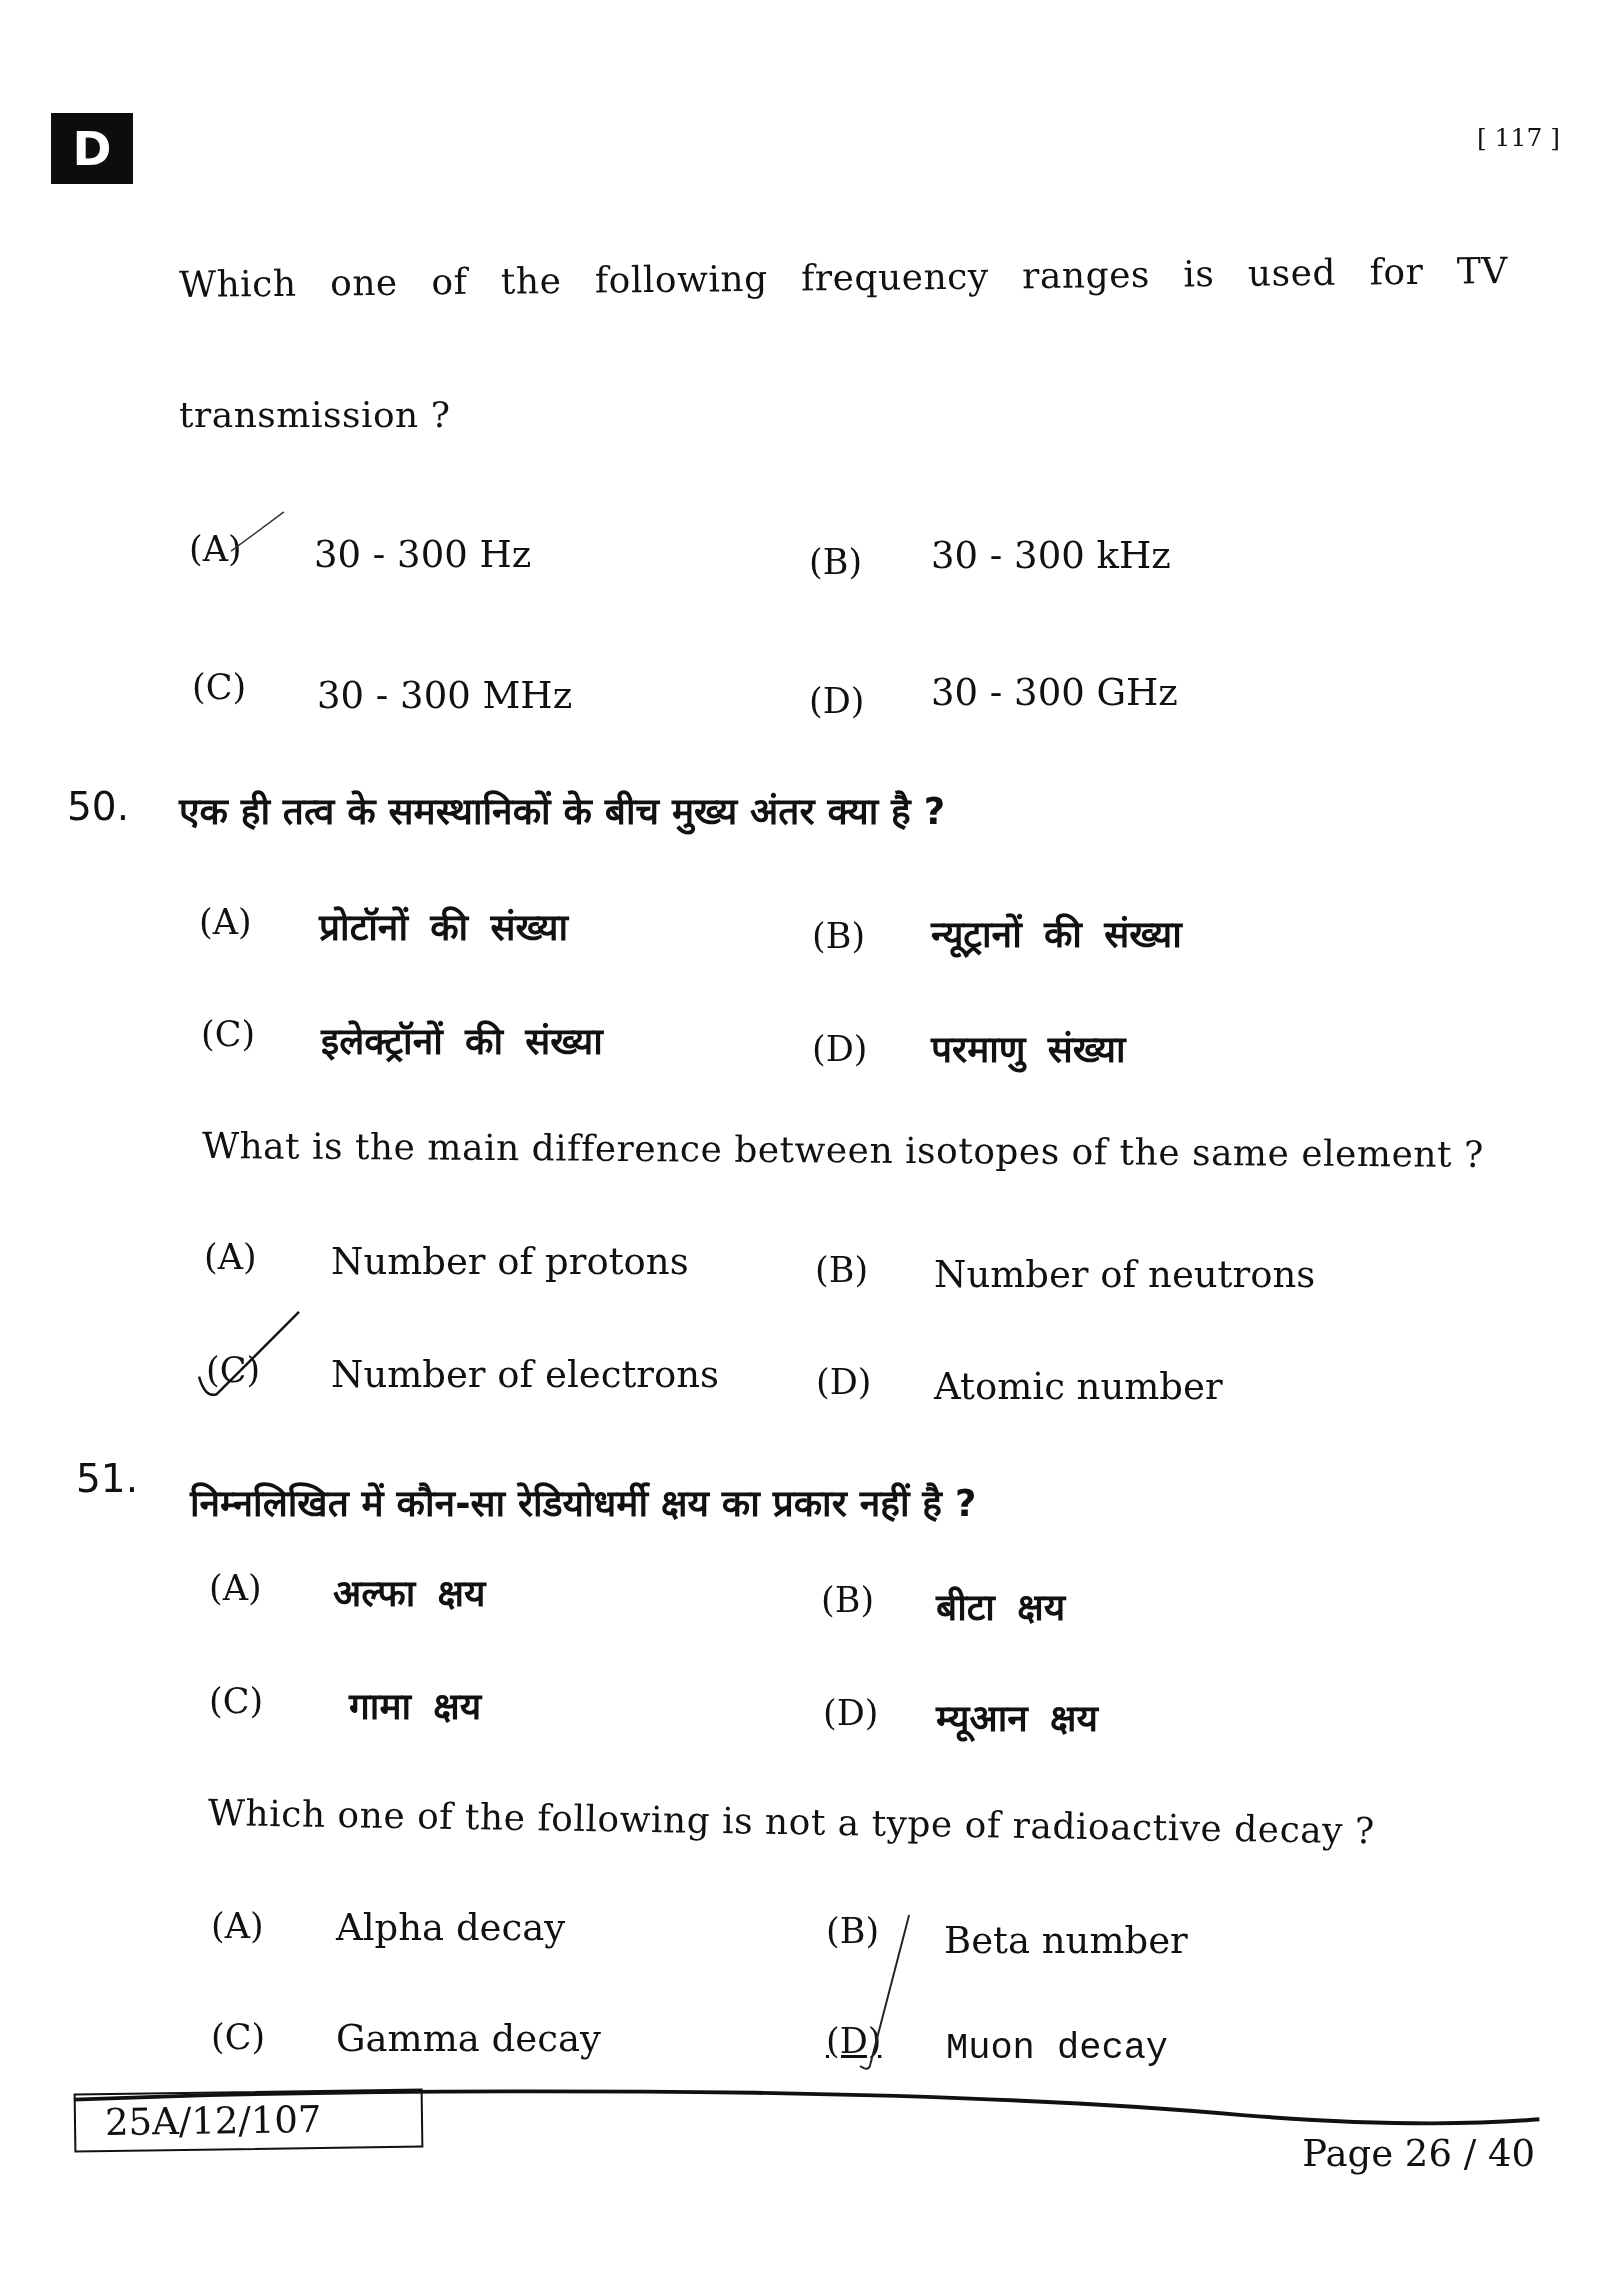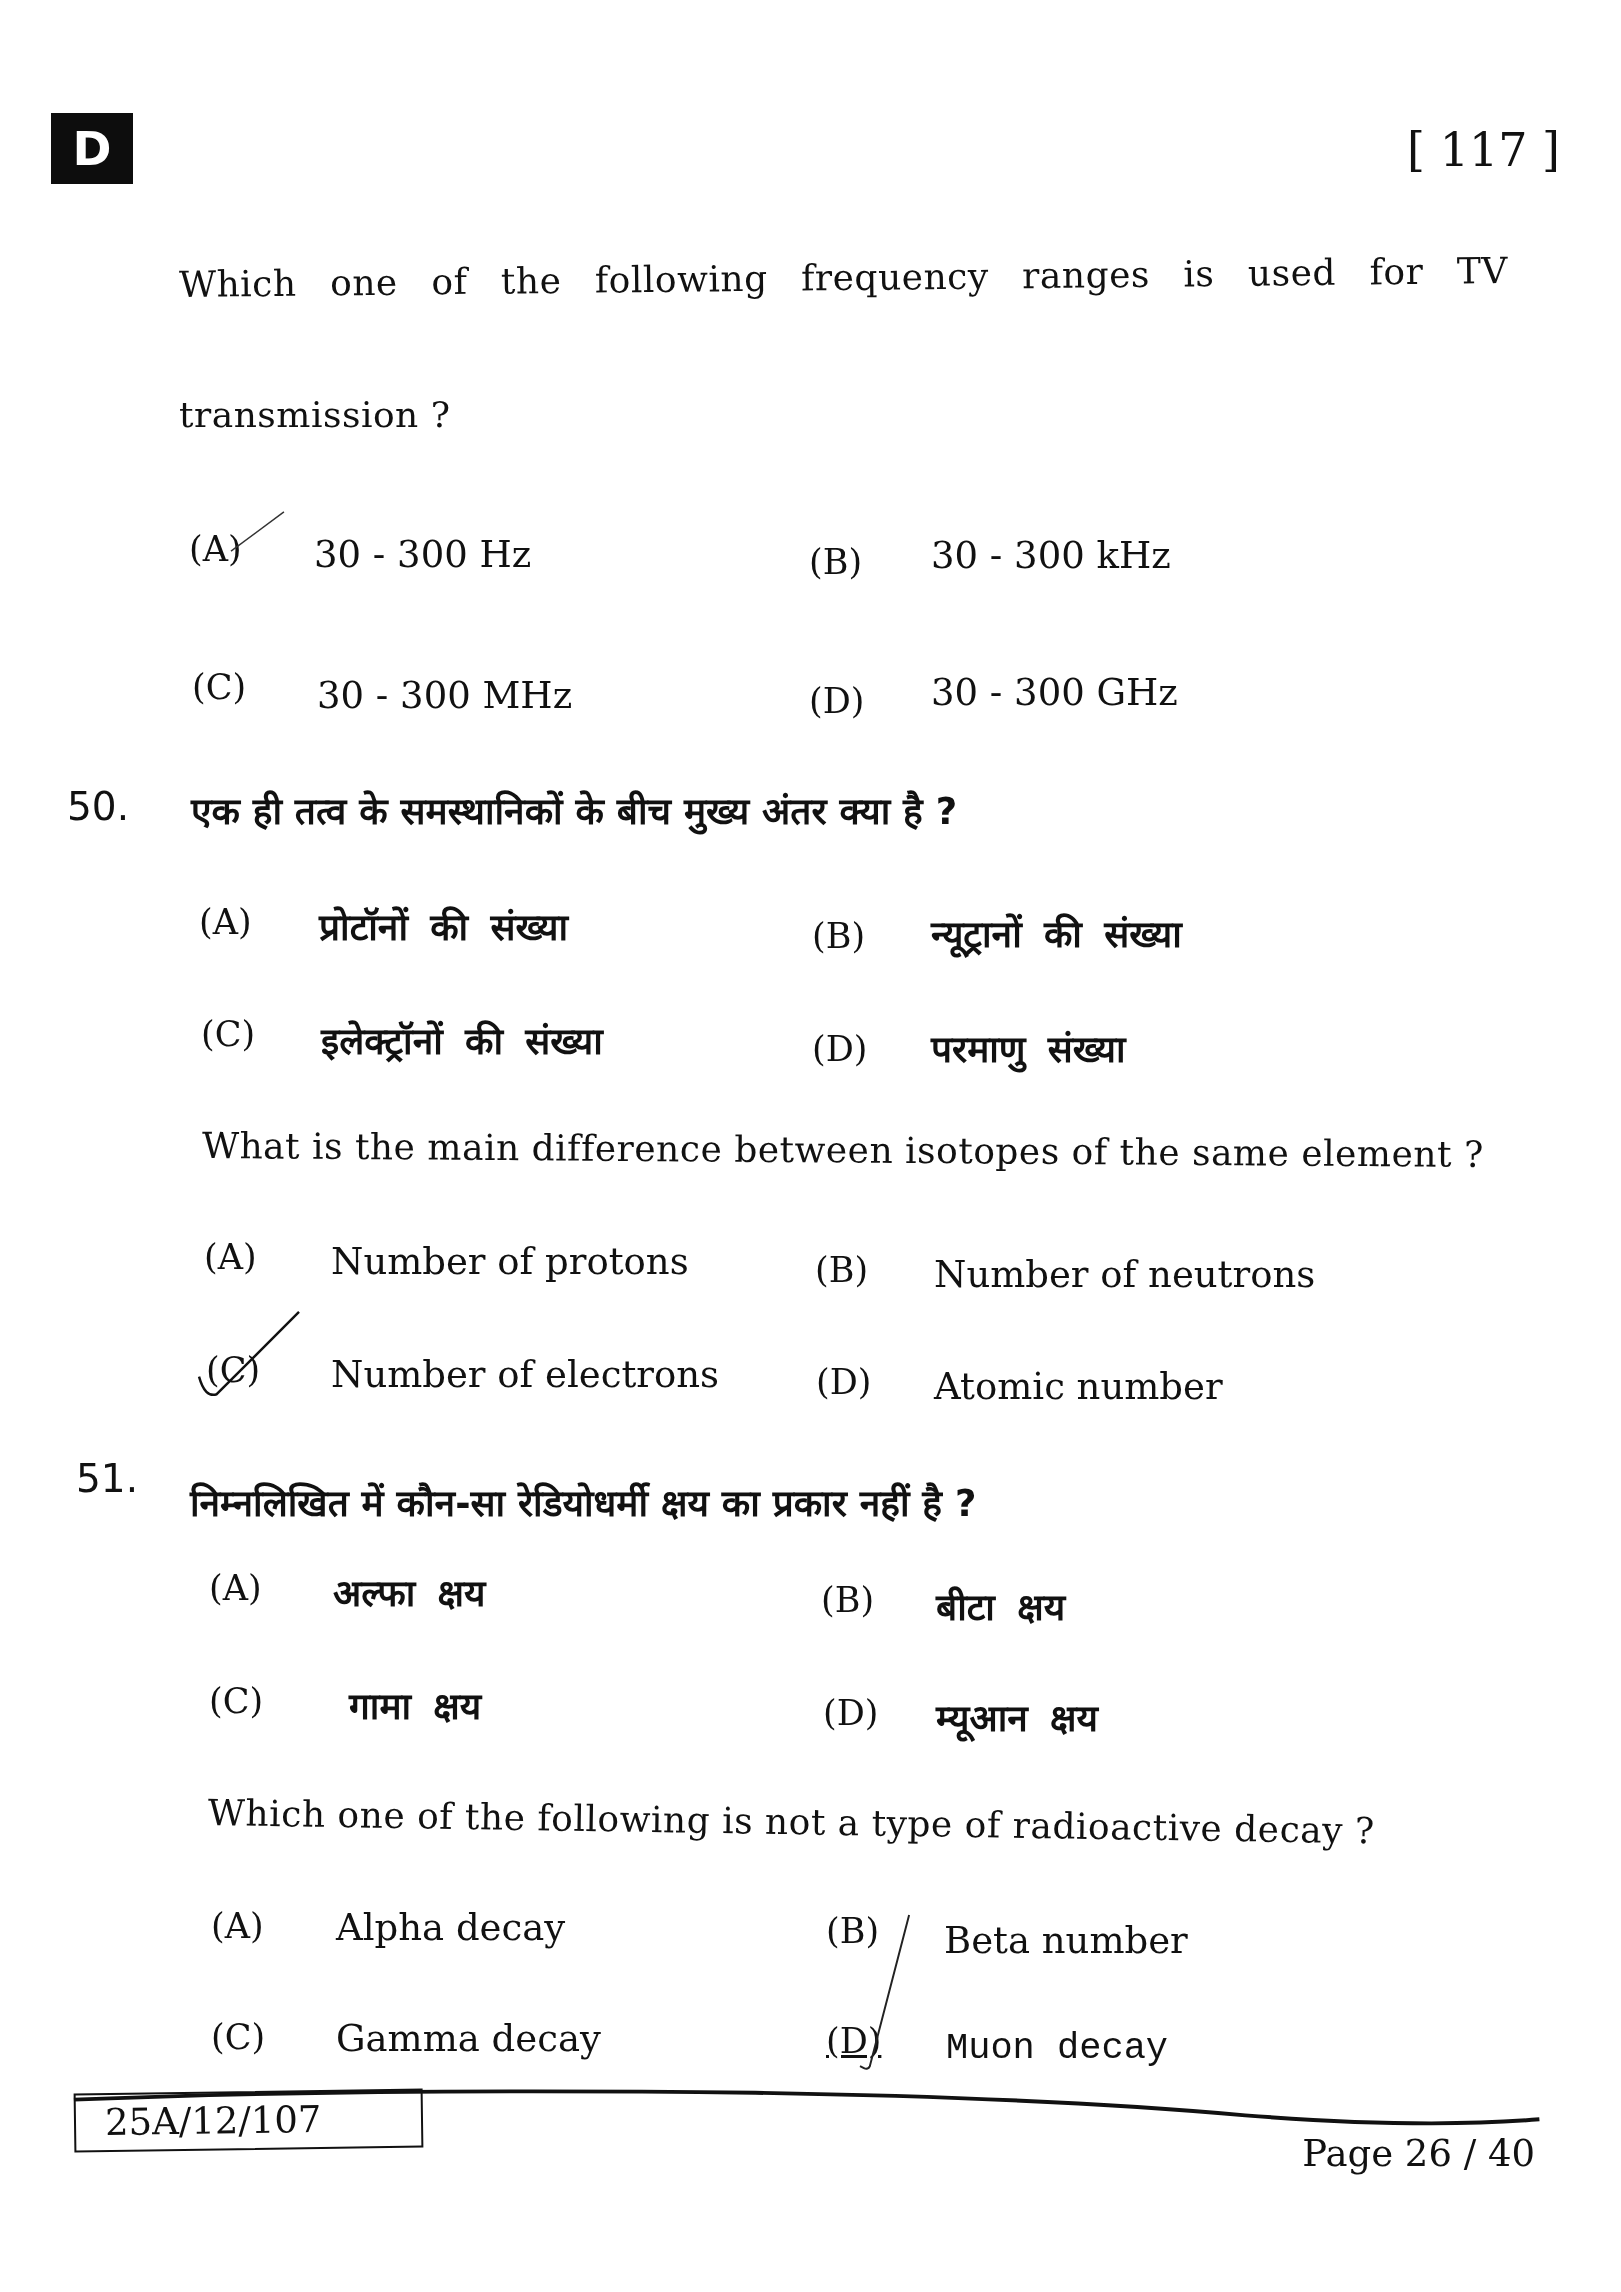--- a/index.html
+++ b/index.html
@@ -1,19 +1,19 @@
 <!DOCTYPE html>
 <html><head>
 <meta charset="utf-8">
 <style>
   html, body { margin:0; padding:0; background:#ffffff; }
   body { width:1621px; height:2293px; position:relative; overflow:hidden; color:#111; font-family:"DejaVu Serif", serif; }
   .abs { position:absolute; white-space:nowrap; }
   .set-badge { left:51px; top:113px; width:82px; height:71px; background:#0d0d0d; color:#fff; font-family:"DejaVu Sans", sans-serif; font-weight:bold; font-size:47px; display:flex; align-items:center; justify-content:center; }
-  .code-num { right:61px; top:123px; font-size:46px; font-family:"DejaVu Serif", serif; }
+  .code-num { right:61px; top:123px; font-size:25px; font-family:"DejaVu Serif", serif; }
   .q-en { font-size:36px; letter-spacing:0.5px; }
   .q-hi { font-family:"DejaVu Sans", sans-serif; font-size:37px; font-weight:bold; }
   .qnum { font-family:"DejaVu Sans", sans-serif; font-size:39px; }
   .opt-label { font-size:35px; font-family:"DejaVu Serif", serif; }
   .opt-text { font-size:37px; font-family:"DejaVu Serif", serif; }
   .opt-hi { font-size:37px; font-family:Liberation Mono, monospace; font-weight:bold; }
   .mark { position:absolute; pointer-events:none; }
   .footer-code { left:74px; top:2091px; width:349px; height:59px; border:2.9px solid #111; font-size:37px; display:flex; align-items:center; padding-left:29px; box-sizing:border-box; transform:rotate(-0.8deg); }
   .page-no { right:86px; top:2132px; font-size:37px; }
 </style>
@@ -33,21 +33,21 @@
 <div class="abs opt-label" style="left:192px; top:667px;">(C)</div>
 <div class="abs opt-text" style="left:317px; top:674px;">30 - 300 MHz</div>
 <div class="abs opt-label" style="left:809px; top:681px;">(D)</div>
 <div class="abs opt-text" style="left:931px; top:671px;">30 - 300 GHz</div>
 
 <svg class="mark" style="left:221px; top:508px;" width="69" height="49" viewBox="0 0 70 50">
   <path d="M10 44 L64 4" stroke="#333" stroke-width="1.5" fill="none"></path>
 </svg>
 
 <div class="abs qnum" style="left:67px; top:784px;">50.</div>
-<div class="abs q-hi" style="left:191px; top:784px;">एक ही तत्व के समस्थानिकों के बीच मुख्य अंतर क्या है ?</div>
+<div class="abs q-hi" style="left:179px; top:784px;">एक ही तत्व के समस्थानिकों के बीच मुख्य अंतर क्या है ?</div>
 
 <div class="abs opt-label" style="left:199px; top:902px;">(A)</div>
 <div class="abs opt-hi" style="left:319px; top:900px;">प्रोटॉनों की संख्या</div>
 <div class="abs opt-label" style="left:812px; top:916px;">(B)</div>
 <div class="abs opt-hi" style="left:931px; top:907px;">न्यूट्रानों की संख्या</div>
 <div class="abs opt-label" style="left:201px; top:1014px;">(C)</div>
 <div class="abs opt-hi" style="left:321px; top:1014px;">इलेक्ट्रॉनों की संख्या</div>
 <div class="abs opt-label" style="left:812px; top:1029px;">(D)</div>
 <div class="abs opt-hi" style="left:931px; top:1022px;">परमाणु संख्या</div>
 

